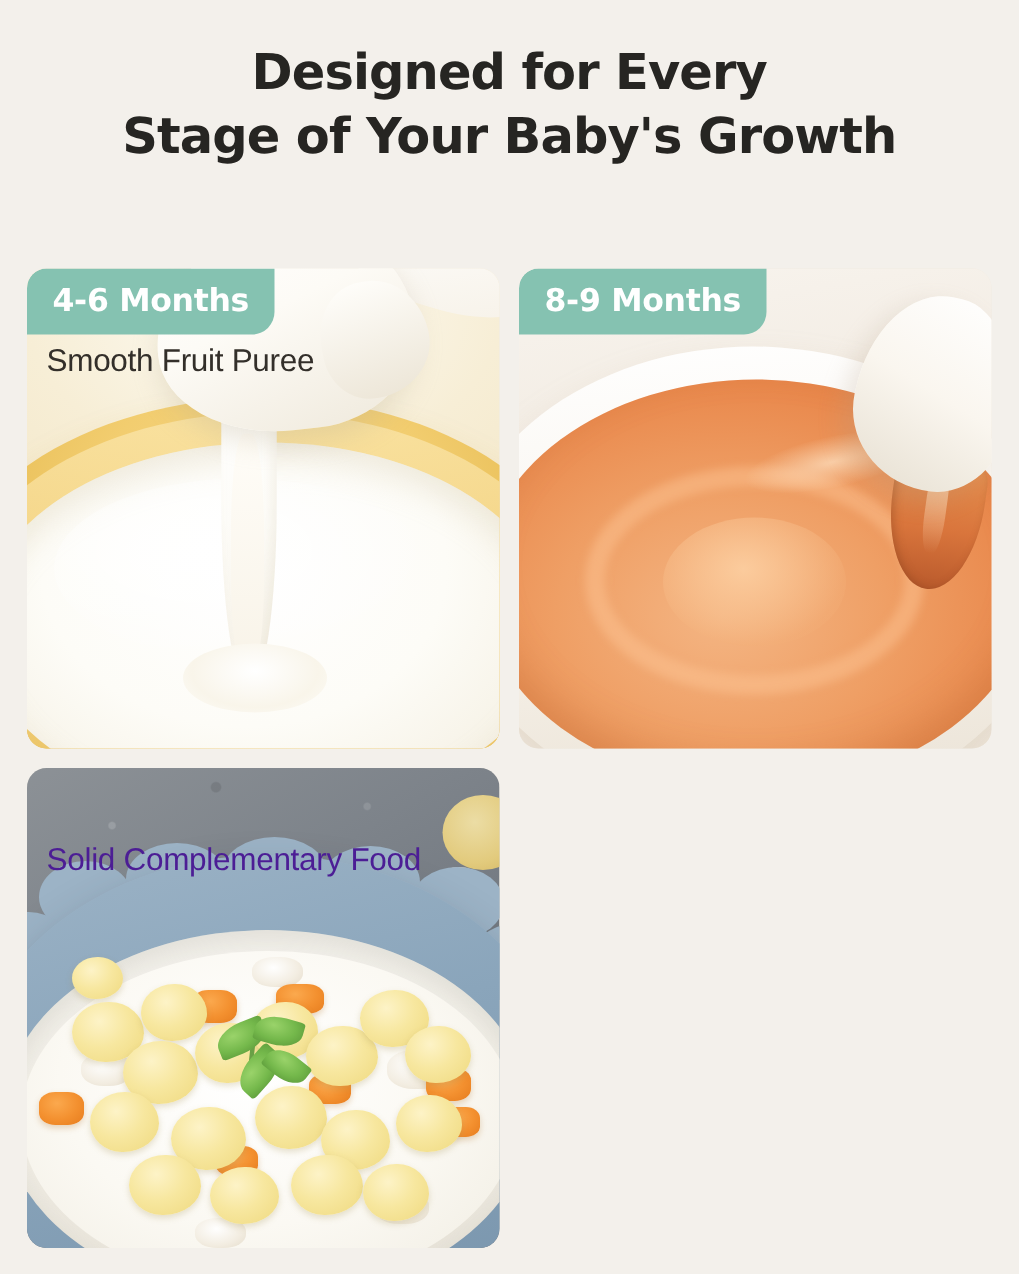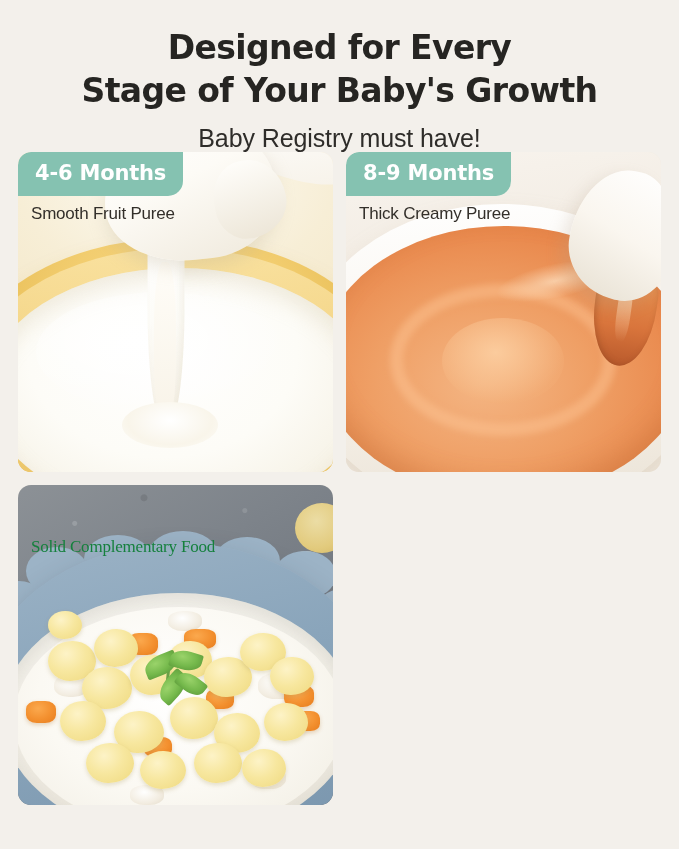--- a/index.html
+++ b/index.html
@@ -49,21 +49,21 @@
     font-weight: normal;
     font-size: 25px;
     line-height: 30px;
     letter-spacing: -0.1px;
   }
 
   
   .grid {
     position: absolute;
     left: 18px;
-    top: 152px;
+    top: 179px;
     width: 644px;
     height: 661px;
     display: grid;
     grid-template-columns: 315px 315px;
     grid-template-rows: 320px 320px;
     column-gap: 14px;
     row-gap: 21px;
     gap: 13px;
   }
 
@@ -97,27 +97,27 @@
   }
 
   .caption {
     position: absolute;
     z-index: 6;
     top: 48px;
     left: 13px;
     right: 6px;
     font-family: "Liberation Sans", sans-serif;
     font-weight: normal;
-    font-size: 17px;
+    font-size: 21px;
     line-height: 27px;
     letter-spacing: -0.2px;
     color: #332f2a;
     white-space: nowrap;
   }
-  .caption.light { color: #15803d; font-family: Liberation Serif, serif; }
+  .caption.light { color: #4c1d95; }
 
   
   .c1-bg {
     position:absolute; inset:0;
     background:
       radial-gradient(120% 80% at 50% 8%, #fdfbf4 0%, #f7eed6 42%, #f1e2bd 100%);
   }
   
   .c1-rim {
     position:absolute;
@@ -463,21 +463,20 @@
   }
 </style>
 </head>
 <body>
 
 <div class="page">
 
   <div class="header">
     <h1 class="title">Designed for Every
 Stage of Your Baby's Growth</h1>
-    <p class="subtitle">Baby Registry must have!</p>
   </div>
 
   <div class="grid">
 
     <div class="card">
       <div class="photo">
         <div class="c1-bg"></div>
         <div class="c1-rim"></div>
         <div class="c1-rim2"></div>
         <div class="c1-milk"></div>
@@ -499,21 +498,20 @@
         <div class="c2-bowl"></div>
         <div class="c2-puree"></div>
         <div class="c2-swirl1"></div>
         <div class="c2-swirl2"></div>
         <div class="c2-hl"></div>
         <div class="c2-drip"></div>
         <div class="c2-drip-hl"></div>
         <div class="c2-spoon"></div>
       </div>
       <div class="badge">8-9 Months</div>
-      <div class="caption">Thick Creamy Puree</div>
     </div>
 
 
     <div class="card">
       <div class="photo">
         <div class="c4-bg"></div>
         <div class="c4-grain"></div>
         <div class="c4-corner-food"></div>
         <div class="c4-corner-food2"></div>
         <div class="c4-scallop s1"></div>

